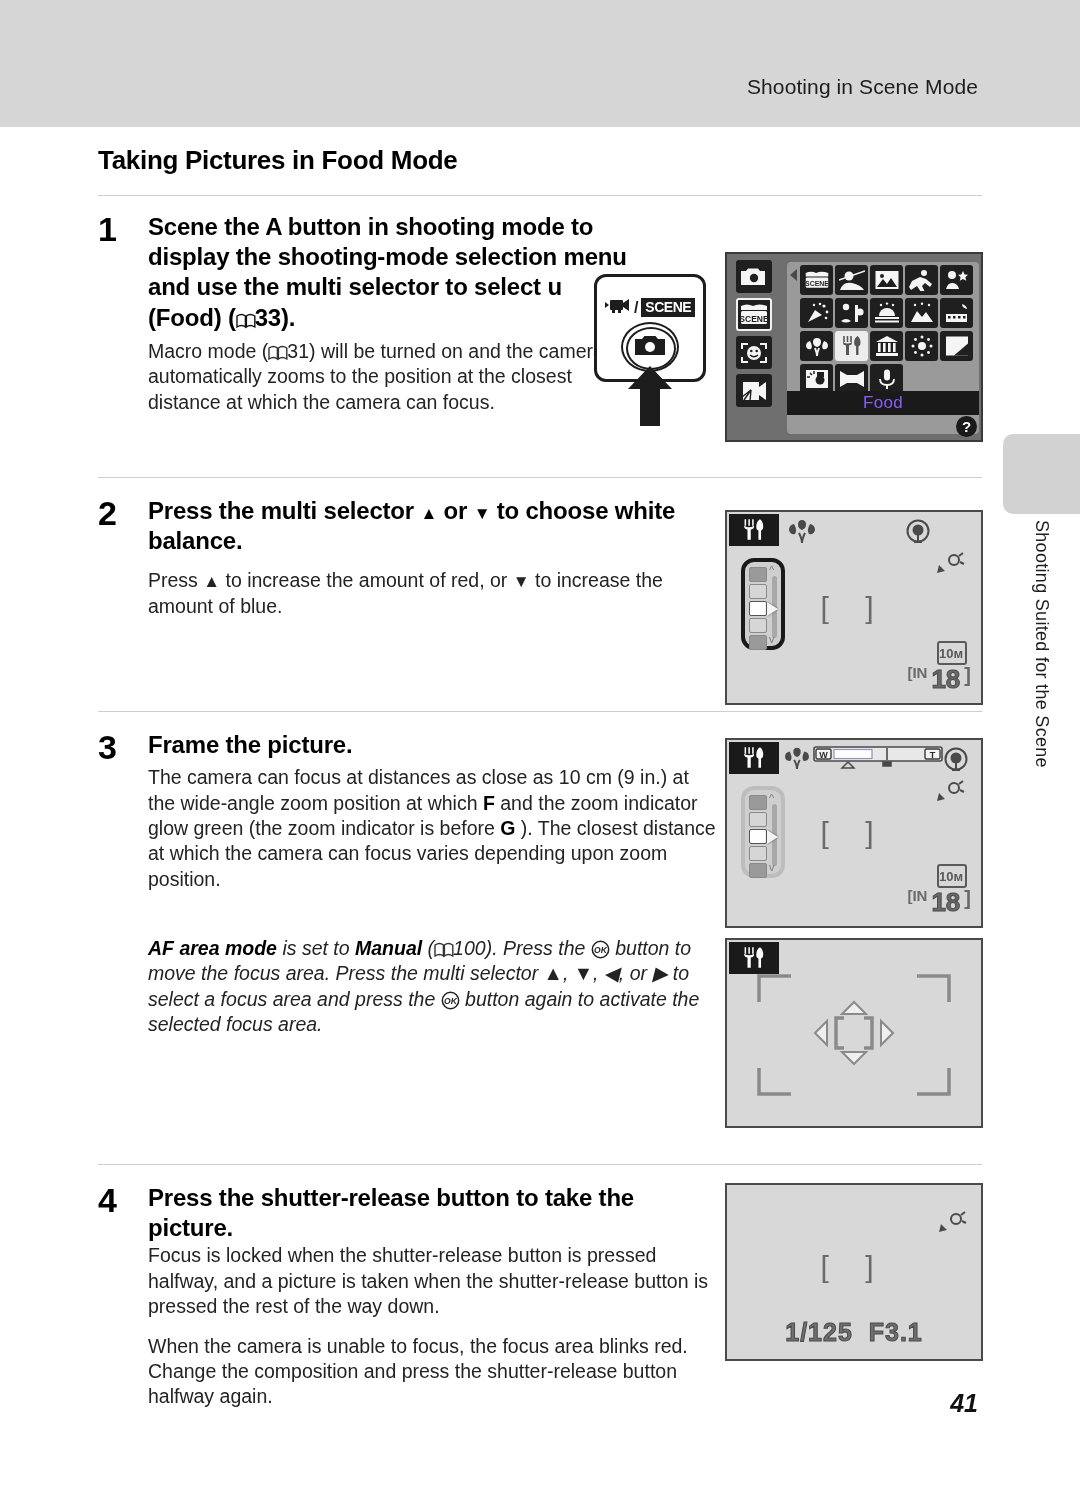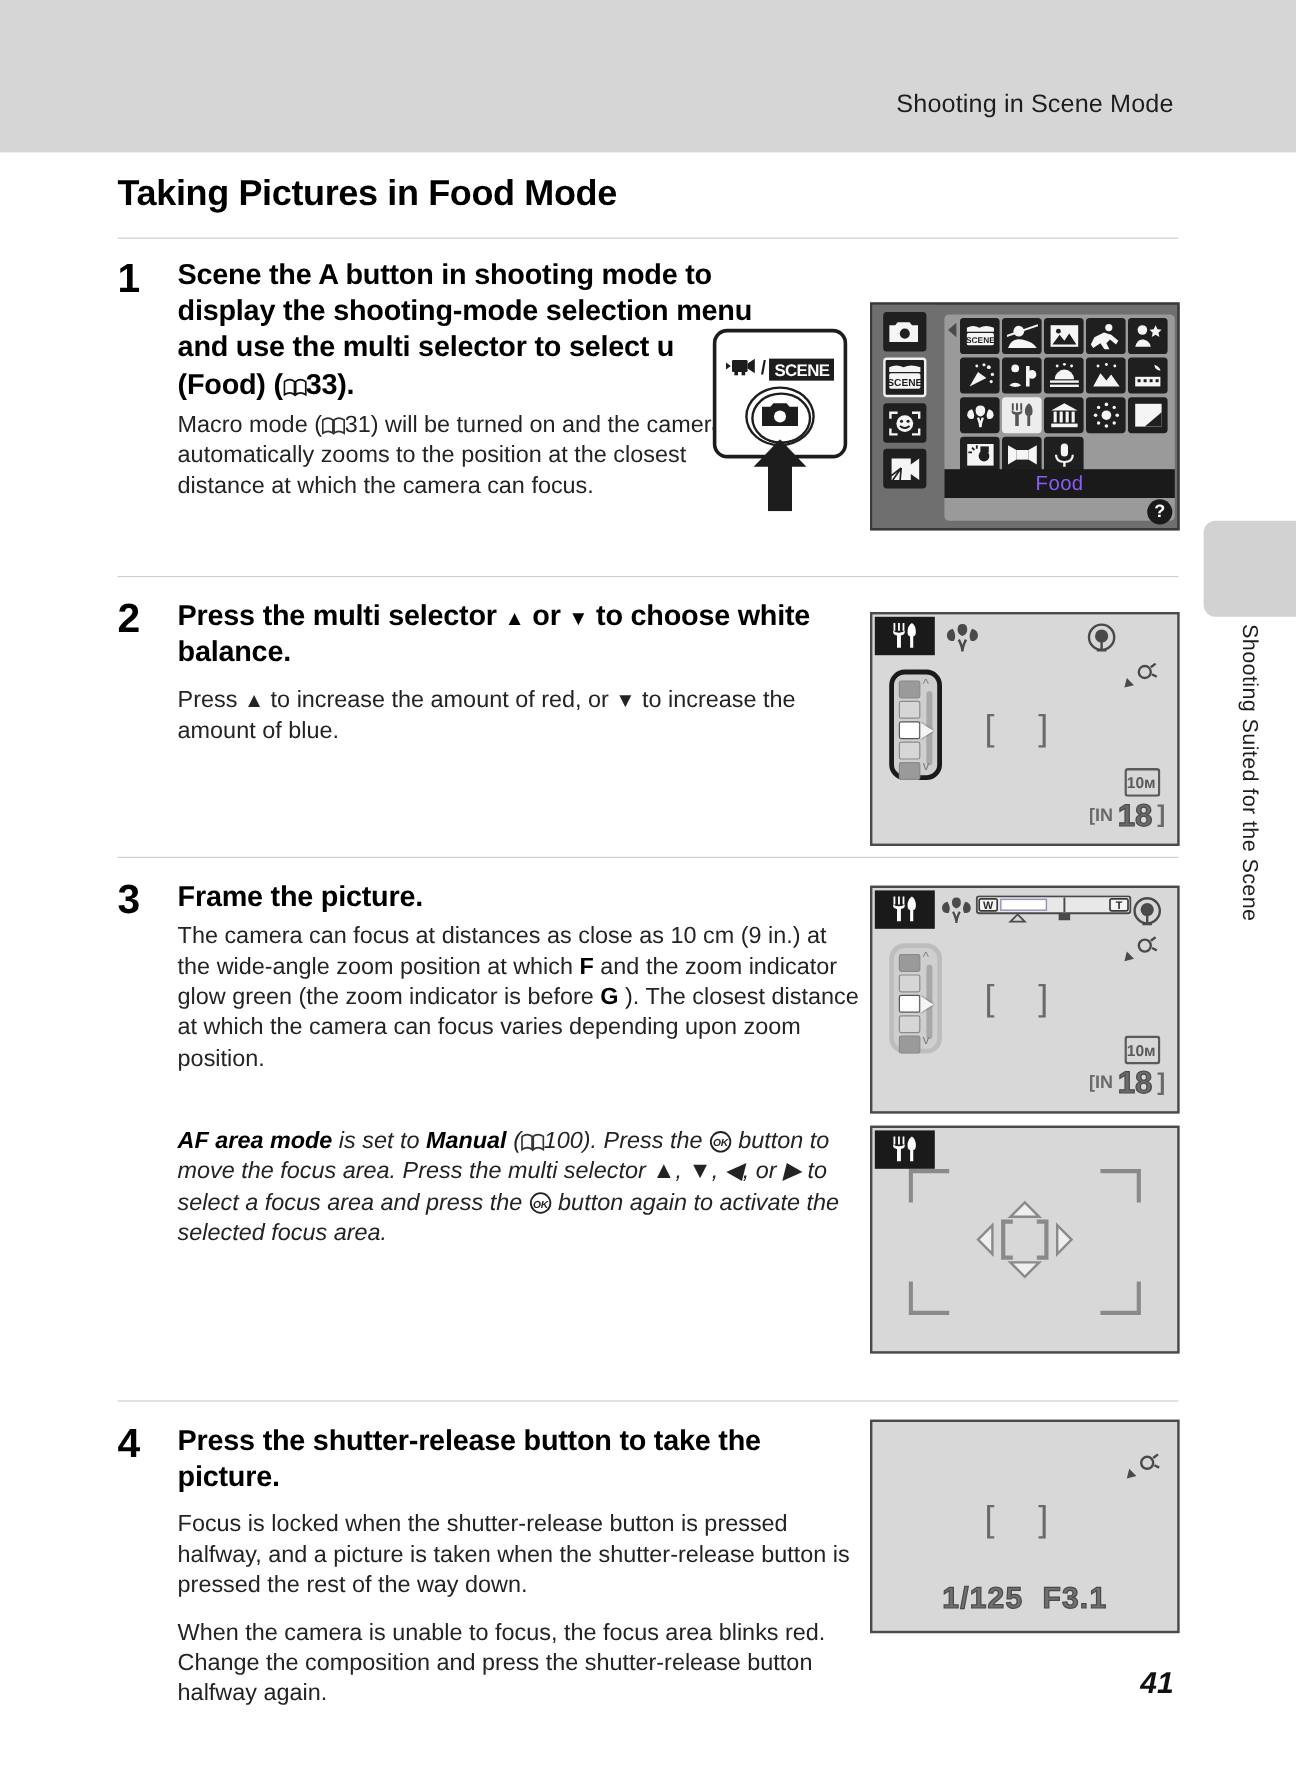--- a/index.html
+++ b/index.html
@@ -38,21 +38,21 @@
     writing-mode: vertical-rl;
     text-orientation: mixed;
     letter-spacing: .3px;
     white-space: nowrap;
   }
 
   
   .content { position: absolute; left: 98px; top: 127px; width: 890px; }
 
   h1.section-title {
-    font-size: 30px; font-weight: bold; letter-spacing: -.3px;
+    font-size: 26px; font-weight: bold; letter-spacing: -.3px;
     margin-top: 18px; color: #000;
   }
   p.intro { font-size: 22px; margin-top: 17px; color: #1a1a1a; }
 
   hr.rule {
     border: 0; border-top: 1.5px solid #cfcfcf;
     margin: 19px 0 0 0; width: 884px;
   }
 
   
@@ -175,21 +175,21 @@
   }
   .mon-macro { position: absolute; left: 60px; top: 6px; width: 30px; height: 26px; }
   .mon-wb { position: absolute; right: 50px; top: 6px; width: 26px; height: 26px; }
   .mon-shake { position: absolute; right: 16px; top: 40px; width: 30px; height: 24px; }
   .mon-brackets {
     position: absolute; left: 50%; top: 50%; transform: translate(-50%,-50%);
     font-size: 30px; color: #6a6a6a; letter-spacing: 14px;
     font-family: "Liberation Sans", sans-serif;
   }
   .mon-qual { position: absolute; right: 14px; bottom: 34px; }
-  .mon-count { position: absolute; right: 10px; bottom: 8px; display: flex; align-items: center; gap: 4px; }
+  .mon-count { position: absolute; right: 10px; bottom: 8px; display: flex; align-items: flex-start; gap: 4px; }
 
   
   .wb-slider {
     position: absolute; left: 14px; top: 46px; width: 44px; height: 92px;
     border: 4px solid #1a1a1a; border-radius: 13px; background: #cfcfcf;
   }
   .wb-swatches {
     position: absolute; left: 4px; top: 5px; width: 18px;
     display: flex; flex-direction: column; gap: 2px;
   }
@@ -299,21 +299,21 @@
 
       </div>
     </div>
 
     <hr class="rule">
 
     <div class="step" style="margin-top:18px;">
       <div class="step-num">4</div>
       <div class="step-body" style="width:568px;">
         <div class="step-head">Press the shutter-release button to take the picture.</div>
-        <div class="step-text" style="margin-top:12px;">Focus is locked when the shutter-release button is pressed halfway, and a picture is taken when the shutter-release button is pressed the rest of the way down.</div>
+        <div class="step-text" style="margin-top:0;">Focus is locked when the shutter-release button is pressed halfway, and a picture is taken when the shutter-release button is pressed the rest of the way down.</div>
         <div class="step-text">When the camera is unable to focus, the focus area blinks red. Change the composition and press the shutter-release button halfway again.</div>
       </div>
     </div>
 
   </div>
 
   <div class="mode-button-fig">
     <div class="mb-box"></div>
     <div class="mb-label">
       <span>

